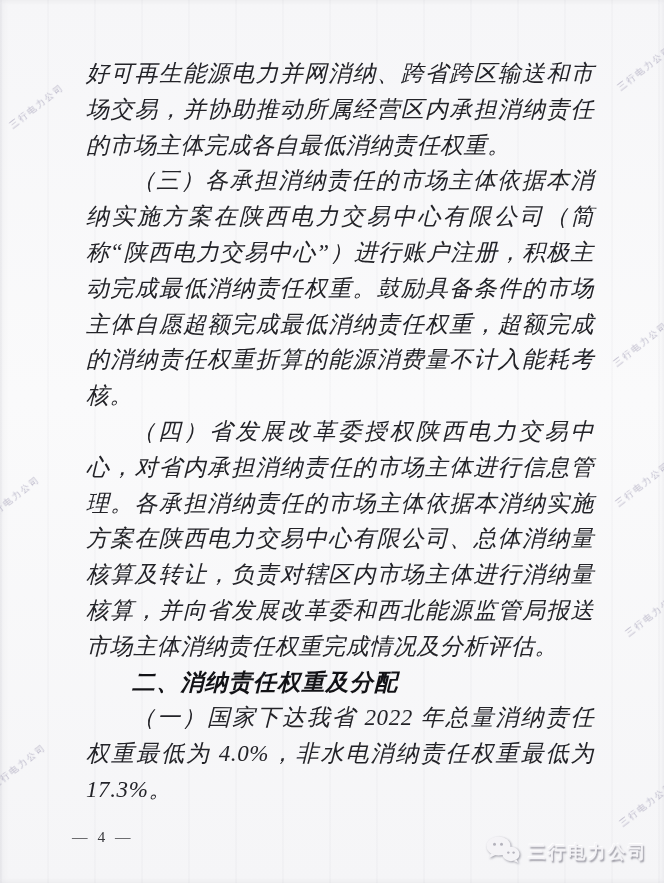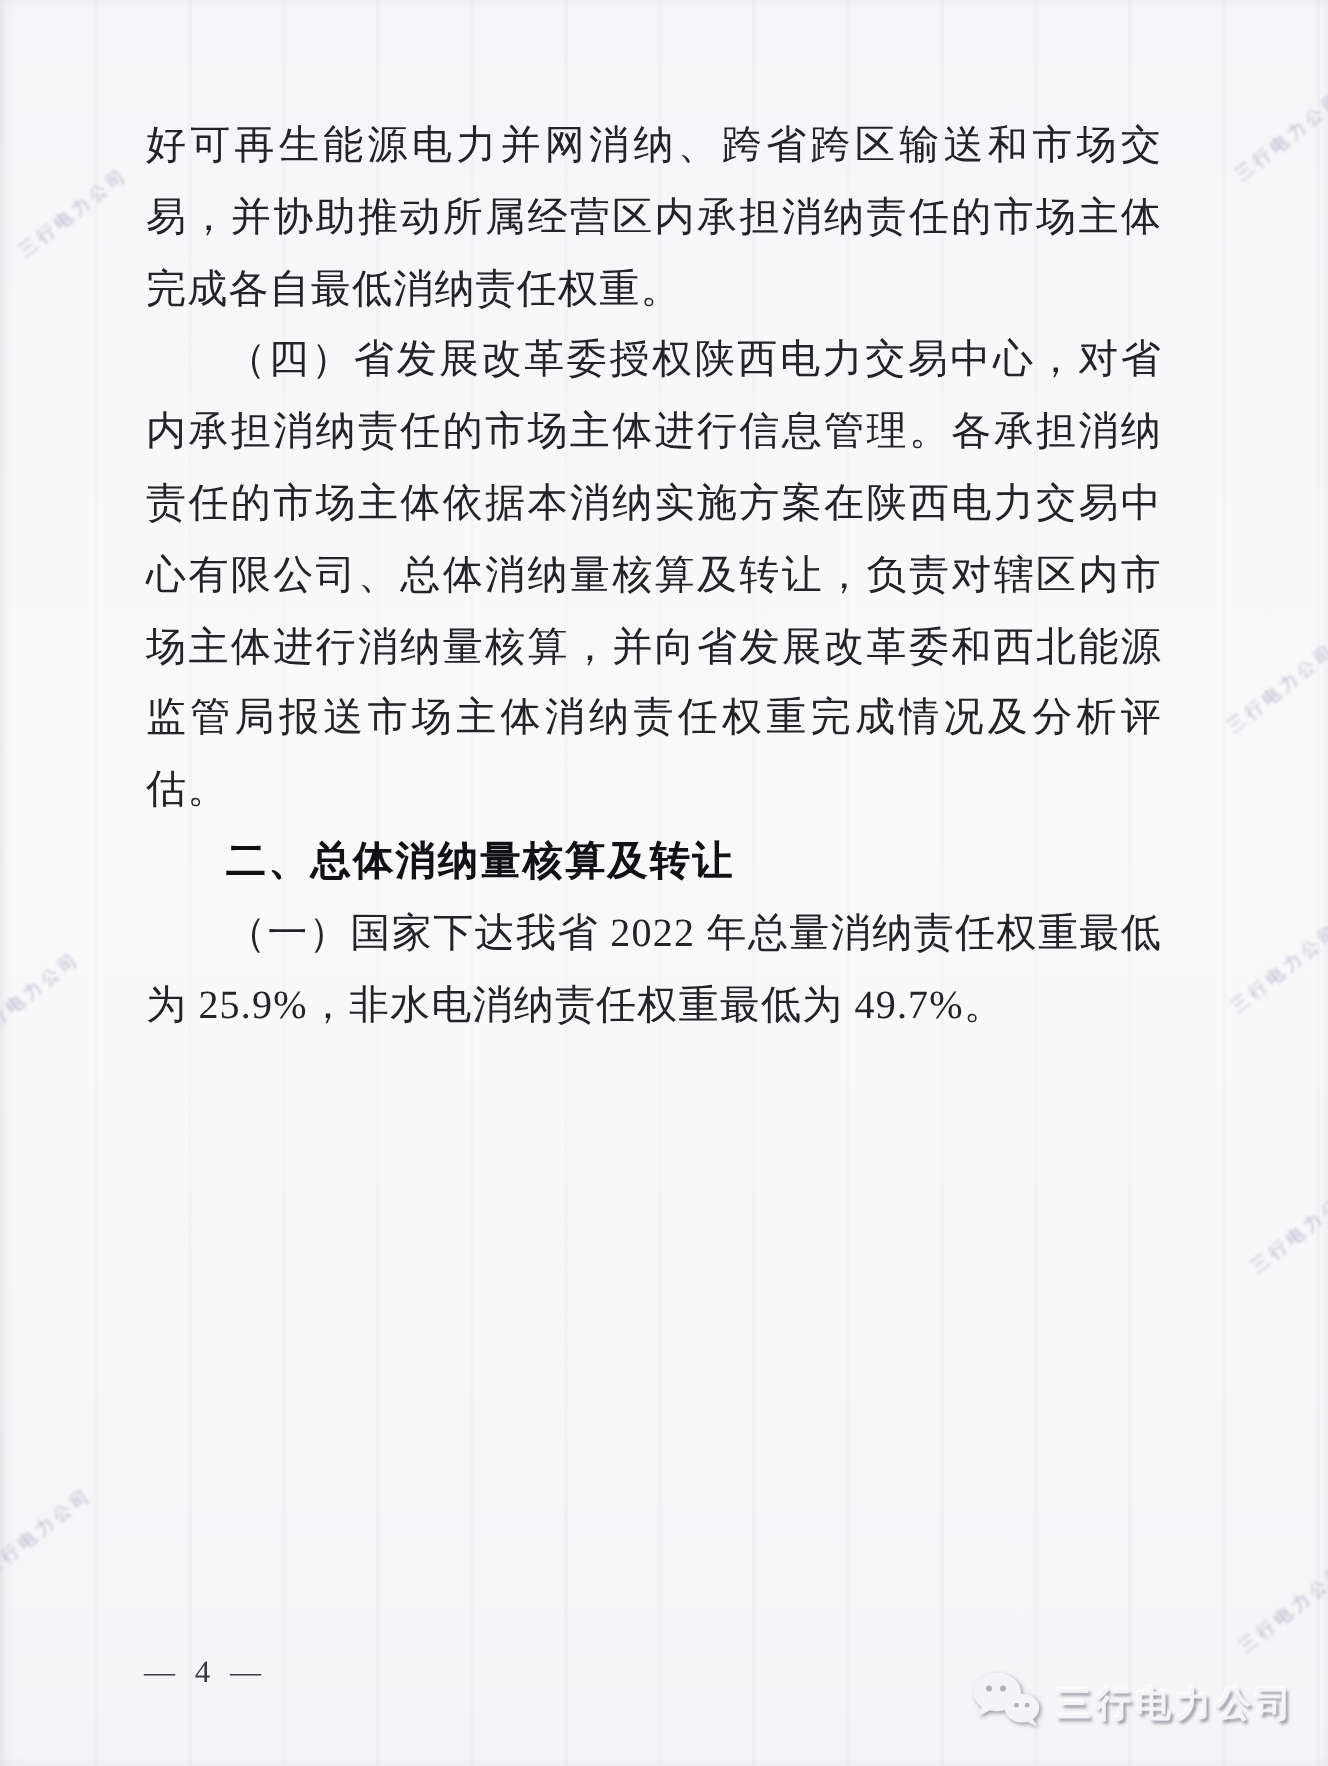--- a/index.html
+++ b/index.html
@@ -8,23 +8,23 @@
   .page {
     position:relative; width:664px; height:883px; overflow:hidden;
     background:
       repeating-linear-gradient(90deg, rgba(110,110,130,0.03) 0 2px, rgba(0,0,0,0) 2px 47px),
       linear-gradient(180deg, #f6f6f8 0%, #fafafb 45%, #f5f5f7 100%);
     box-shadow: inset 3px 0 6px rgba(90,90,110,0.06), inset -2px 0 5px rgba(90,90,110,0.05);
     color:#202024;
   }
 
   .doc-body {
-    position:absolute; left:73px; top:56px; width:508px;
-    font-size:20px; line-height:35.8px; letter-spacing:0.6px;
-    text-align:justify; color:#232328;
+    position:absolute; left:86px; top:56px; width:508px;
+    font-size:23px; line-height:35.8px; letter-spacing:0.6px;
+    text-align:justify; color:#232328;font-style:italic;
   }
   .doc-body p { margin:0; }
   .para-indent { text-indent:2em; }
   .section-heading {
     font-family:"Liberation Sans","DejaVu Sans",sans-serif;
     font-weight:bold; color:#121216; text-indent:2em;
     letter-spacing:1.2px;
   }
 
   .page-number {
@@ -74,23 +74,24 @@
   <span class="edge-mark em2">三行电力公司</span>
   <span class="edge-mark em3">三行电力公司</span>
   <span class="edge-mark em4">三行电力公司</span>
   <span class="edge-mark em5">三行电力公司</span>
   <span class="edge-mark em6">三行电力公司</span>
   <span class="edge-mark em7">三行电力公司</span>
   <span class="edge-mark em8">三行电力公司</span>
 
   <div class="doc-body">
     <p>好可再生能源电力并网消纳、跨省跨区输送和市场交易，并协助推动所属经营区内承担消纳责任的市场主体完成各自最低消纳责任权重。</p>
+    <p class="para-indent">（三）各承担消纳责任的市场主体依据本消纳实施方案在陕西电力交易中心有限公司（简称“陕西电力交易中心”）进行账户注册，积极主动完成最低消纳责任权重。鼓励具备条件的市场主体自愿超额完成最低消纳责任权重，超额完成的消纳责任权重折算的能源消费量不计入能耗考核。</p>
     <p class="para-indent">（四）省发展改革委授权陕西电力交易中心，对省内承担消纳责任的市场主体进行信息管理。各承担消纳责任的市场主体依据本消纳实施方案在陕西电力交易中心有限公司、总体消纳量核算及转让，负责对辖区内市场主体进行消纳量核算，并向省发展改革委和西北能源监管局报送市场主体消纳责任权重完成情况及分析评估。</p>
-    <p class="section-heading">二、总体消纳量核算及转让</p>
-    <p class="para-indent">（一）国家下达我省 2022 年总量消纳责任权重最低为 25.9%，非水电消纳责任权重最低为 49.7%。</p>
+    <p class="section-heading">二、消纳责任权重及分配</p>
+    <p class="para-indent">（一）国家下达我省 2022 年总量消纳责任权重最低为 4.0%，非水电消纳责任权重最低为 17.3%。</p>
   </div>
 
   <div class="page-number">— 4 —</div>
 
   <div class="brand">
     <span class="brand-logo">
       <svg width="36" height="29" viewBox="0 0 36 29" aria-hidden="true">
         <ellipse cx="13.5" cy="11" rx="12" ry="9.6" fill="#f4f3f6"></ellipse>
         <path d="M6 18 L4 23 L10.5 20 Z" fill="#f4f3f6"></path>
         <circle cx="9.5" cy="9.2" r="1.5" fill="#b3b2bc"></circle>

